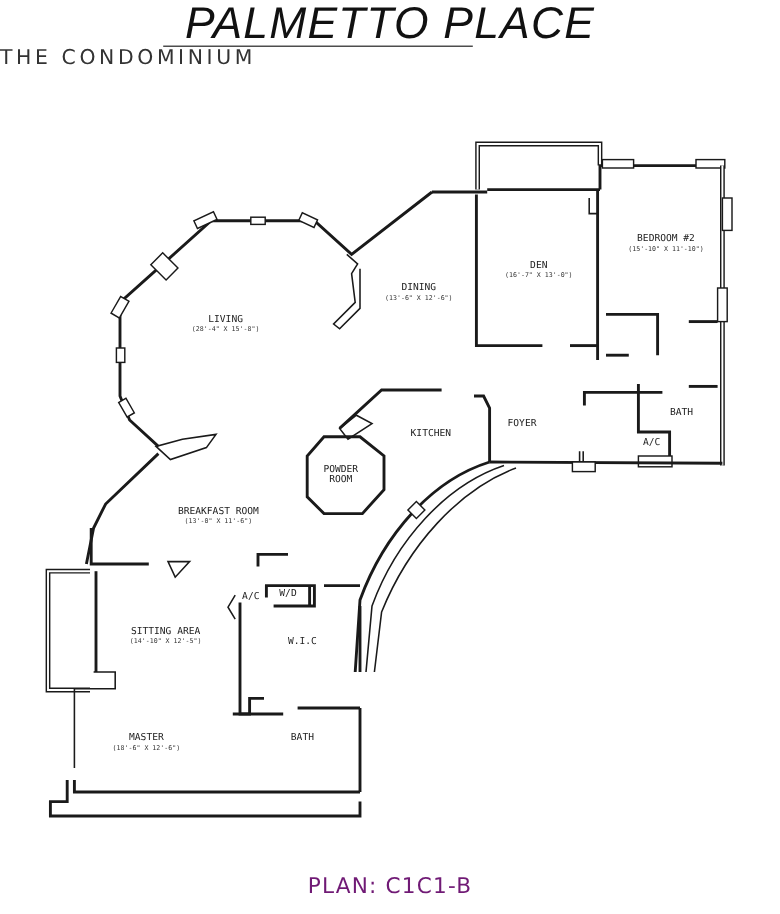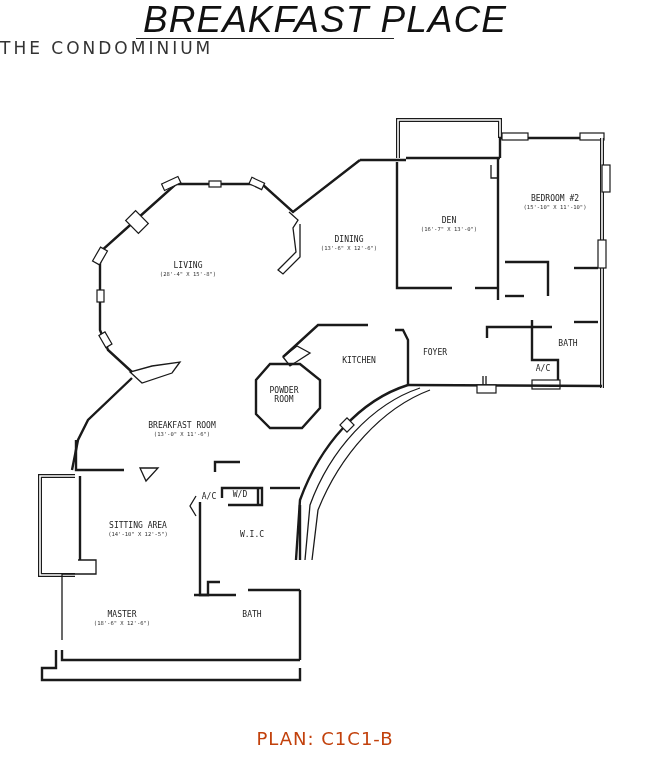--- a/index.html
+++ b/index.html
@@ -1,33 +1,33 @@
 <!DOCTYPE html>
 <html><head>
 <meta charset="utf-8">
 <style>
   html, body { margin:0; padding:0; background:#ffffff; }
   body { width:650px; height:762px; position:relative; overflow:hidden; font-family:"DejaVu Sans", sans-serif; color:#111; }
   .title { position:absolute; left:0; width:650px; text-align:center; top:0px; font-family:"Liberation Sans", sans-serif; font-style:italic; font-size:37px; letter-spacing:1px; color:#111; line-height:40px; }
   .title-rule { position:absolute; left:136px; width:258px; top:38px; height:1px; background:#222; width:255px; }
   .subtitle { position:absolute; left:0; width:650px; text-align:left; top:38px; font-family:"DejaVu Sans", sans-serif; font-size:17px; letter-spacing:3px; color:#333; }
-  .plan-label { position:absolute; left:0; width:650px; text-align:center; top:728px; font-family:"DejaVu Sans", sans-serif; font-size:18px; letter-spacing:1px; color:#c2410c; }
+  .plan-label { position:absolute; left:0; width:650px; text-align:center; top:728px; font-family:"DejaVu Sans", sans-serif; font-size:18px; letter-spacing:1px; color:#701a75; }
   svg.plan { position:absolute; left:0; top:0; }
   .room-name { font-family:"DejaVu Sans Mono", monospace; font-size:8px; fill:#222; text-anchor:middle; }
   .room-dim { font-family:"DejaVu Sans Mono", monospace; font-size:5.5px; fill:#333; text-anchor:middle; }
   .wall { fill:none; stroke:#1a1a1a; stroke-width:2.4; stroke-linejoin:miter; }
   .wall-thin { fill:none; stroke:#1a1a1a; stroke-width:1.3; }
   .wall-dbl { fill:none; stroke:#1a1a1a; stroke-width:4; }
   .wall-dbl-in { fill:none; stroke:#fff; stroke-width:1.6; }
   .fix { fill:#fff; stroke:#1a1a1a; stroke-width:1.2; }
 </style>
 </head>
 <body>
 
-<div class="title">BREAKFAST PLACE</div>
+<div class="title">PALMETTO PLACE</div>
 <div class="title-rule" style="left:136px;width:258px;"></div>
 <div class="subtitle">THE CONDOMINIUM</div>
 
 <svg class="plan" width="650" height="762" viewBox="0 0 650 762">
 
   <g>
 
     <path class="wall-dbl" d="M398 158 L398 120 L500 120 L500 138"></path>
     <path class="wall-dbl-in" d="M398 158 L398 120 L500 120 L500 138"></path>
 

